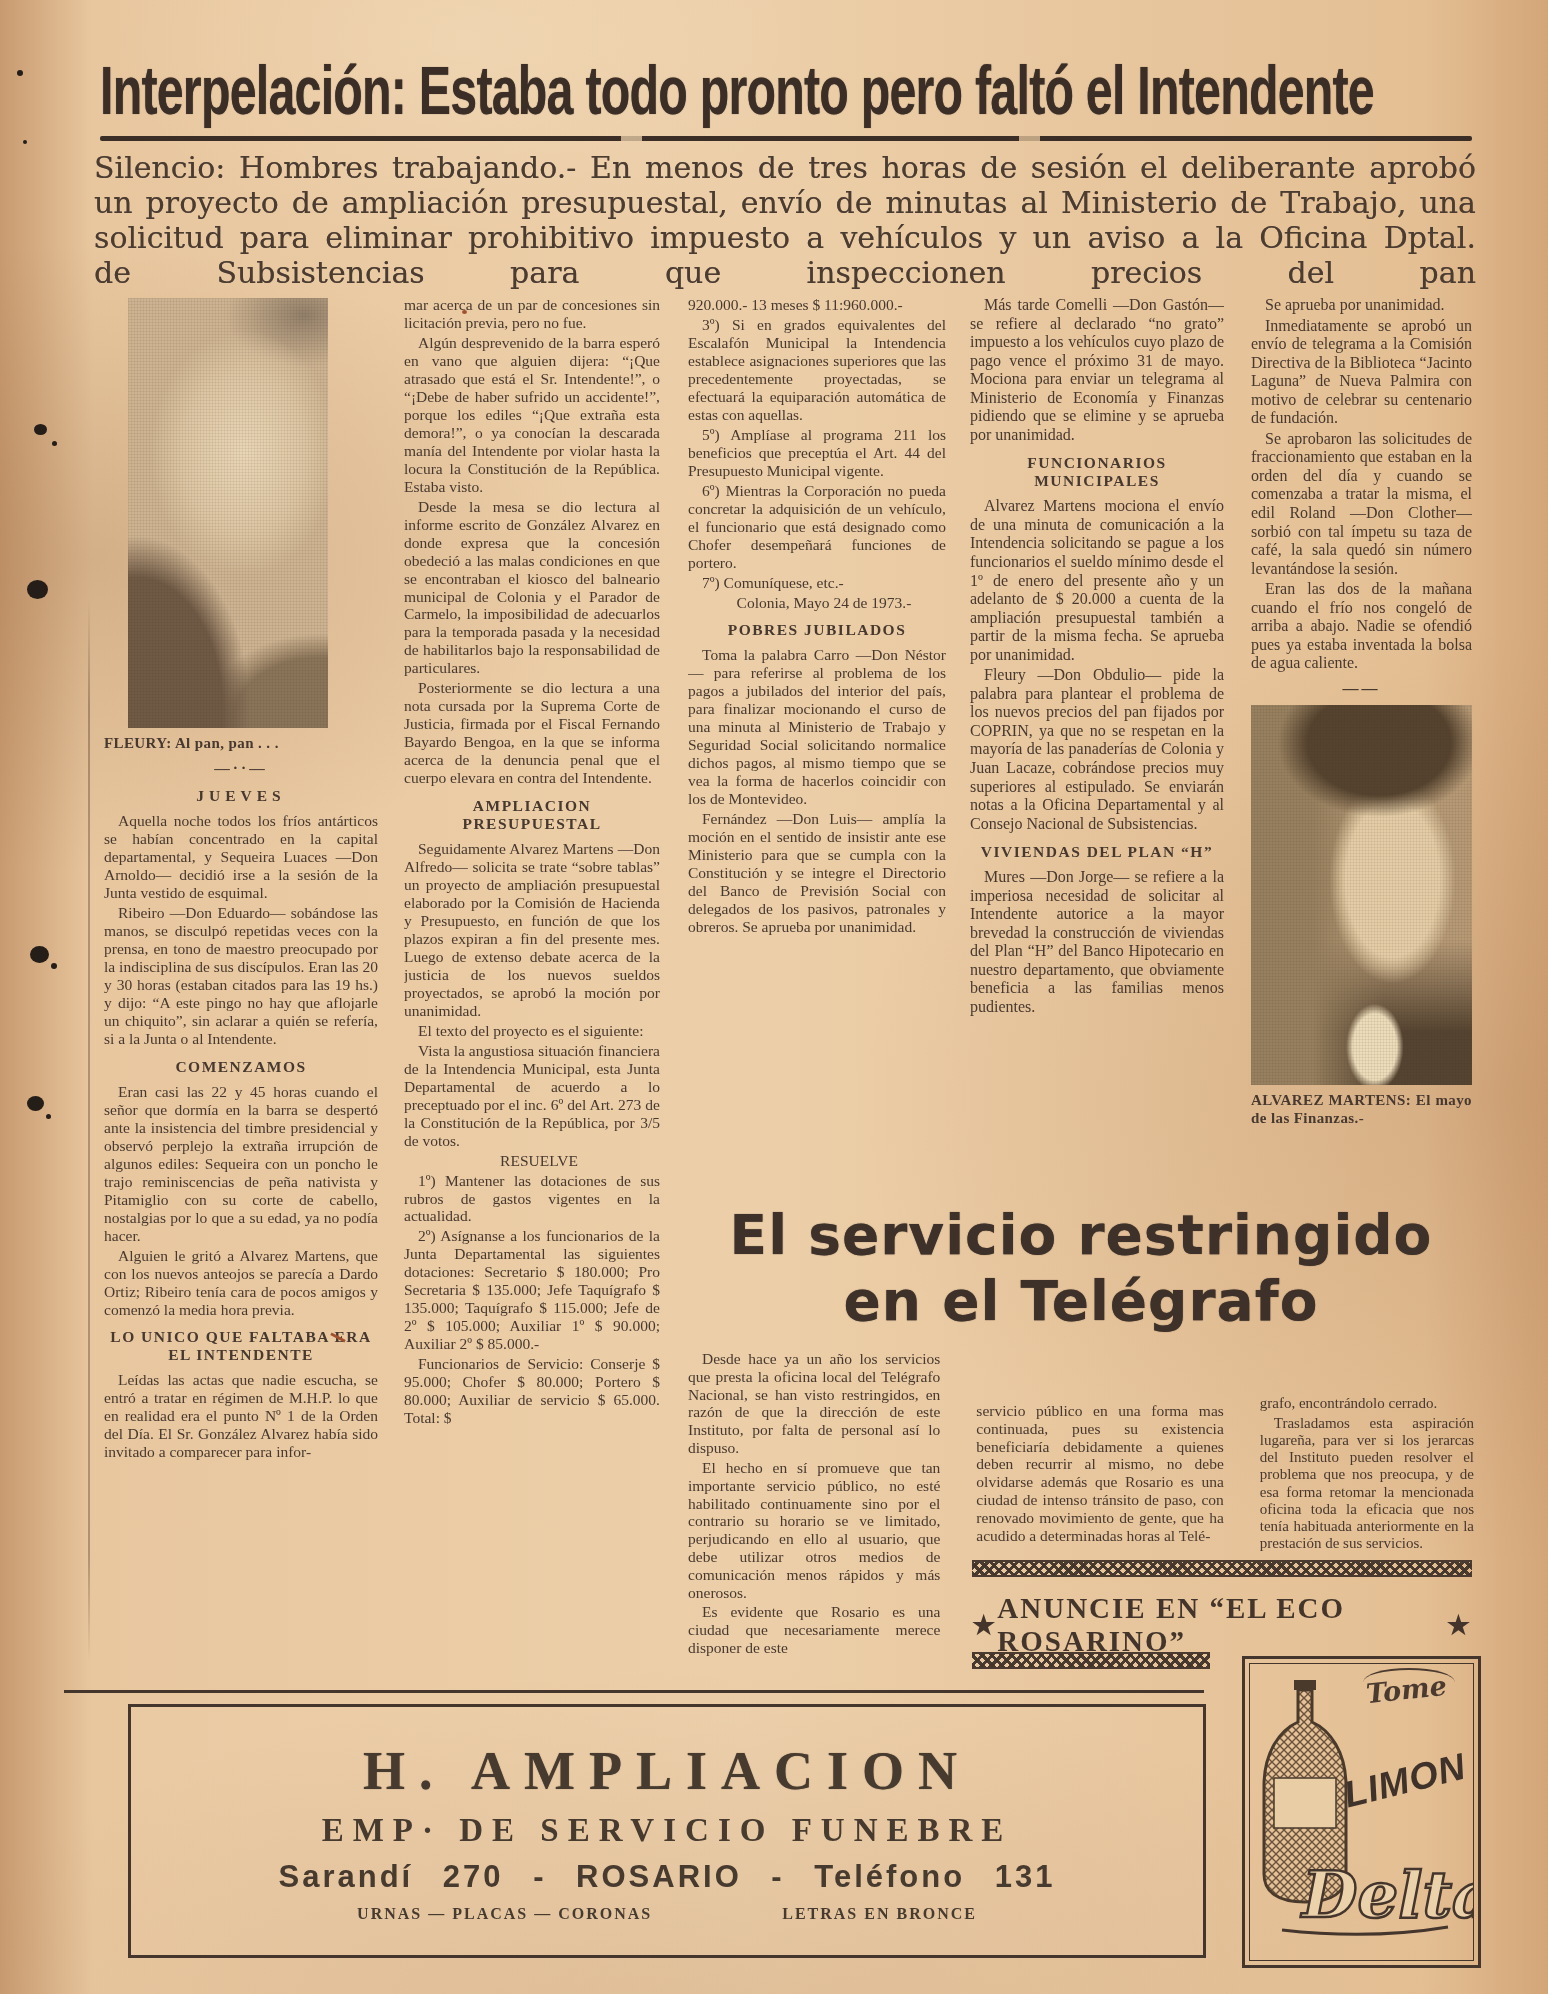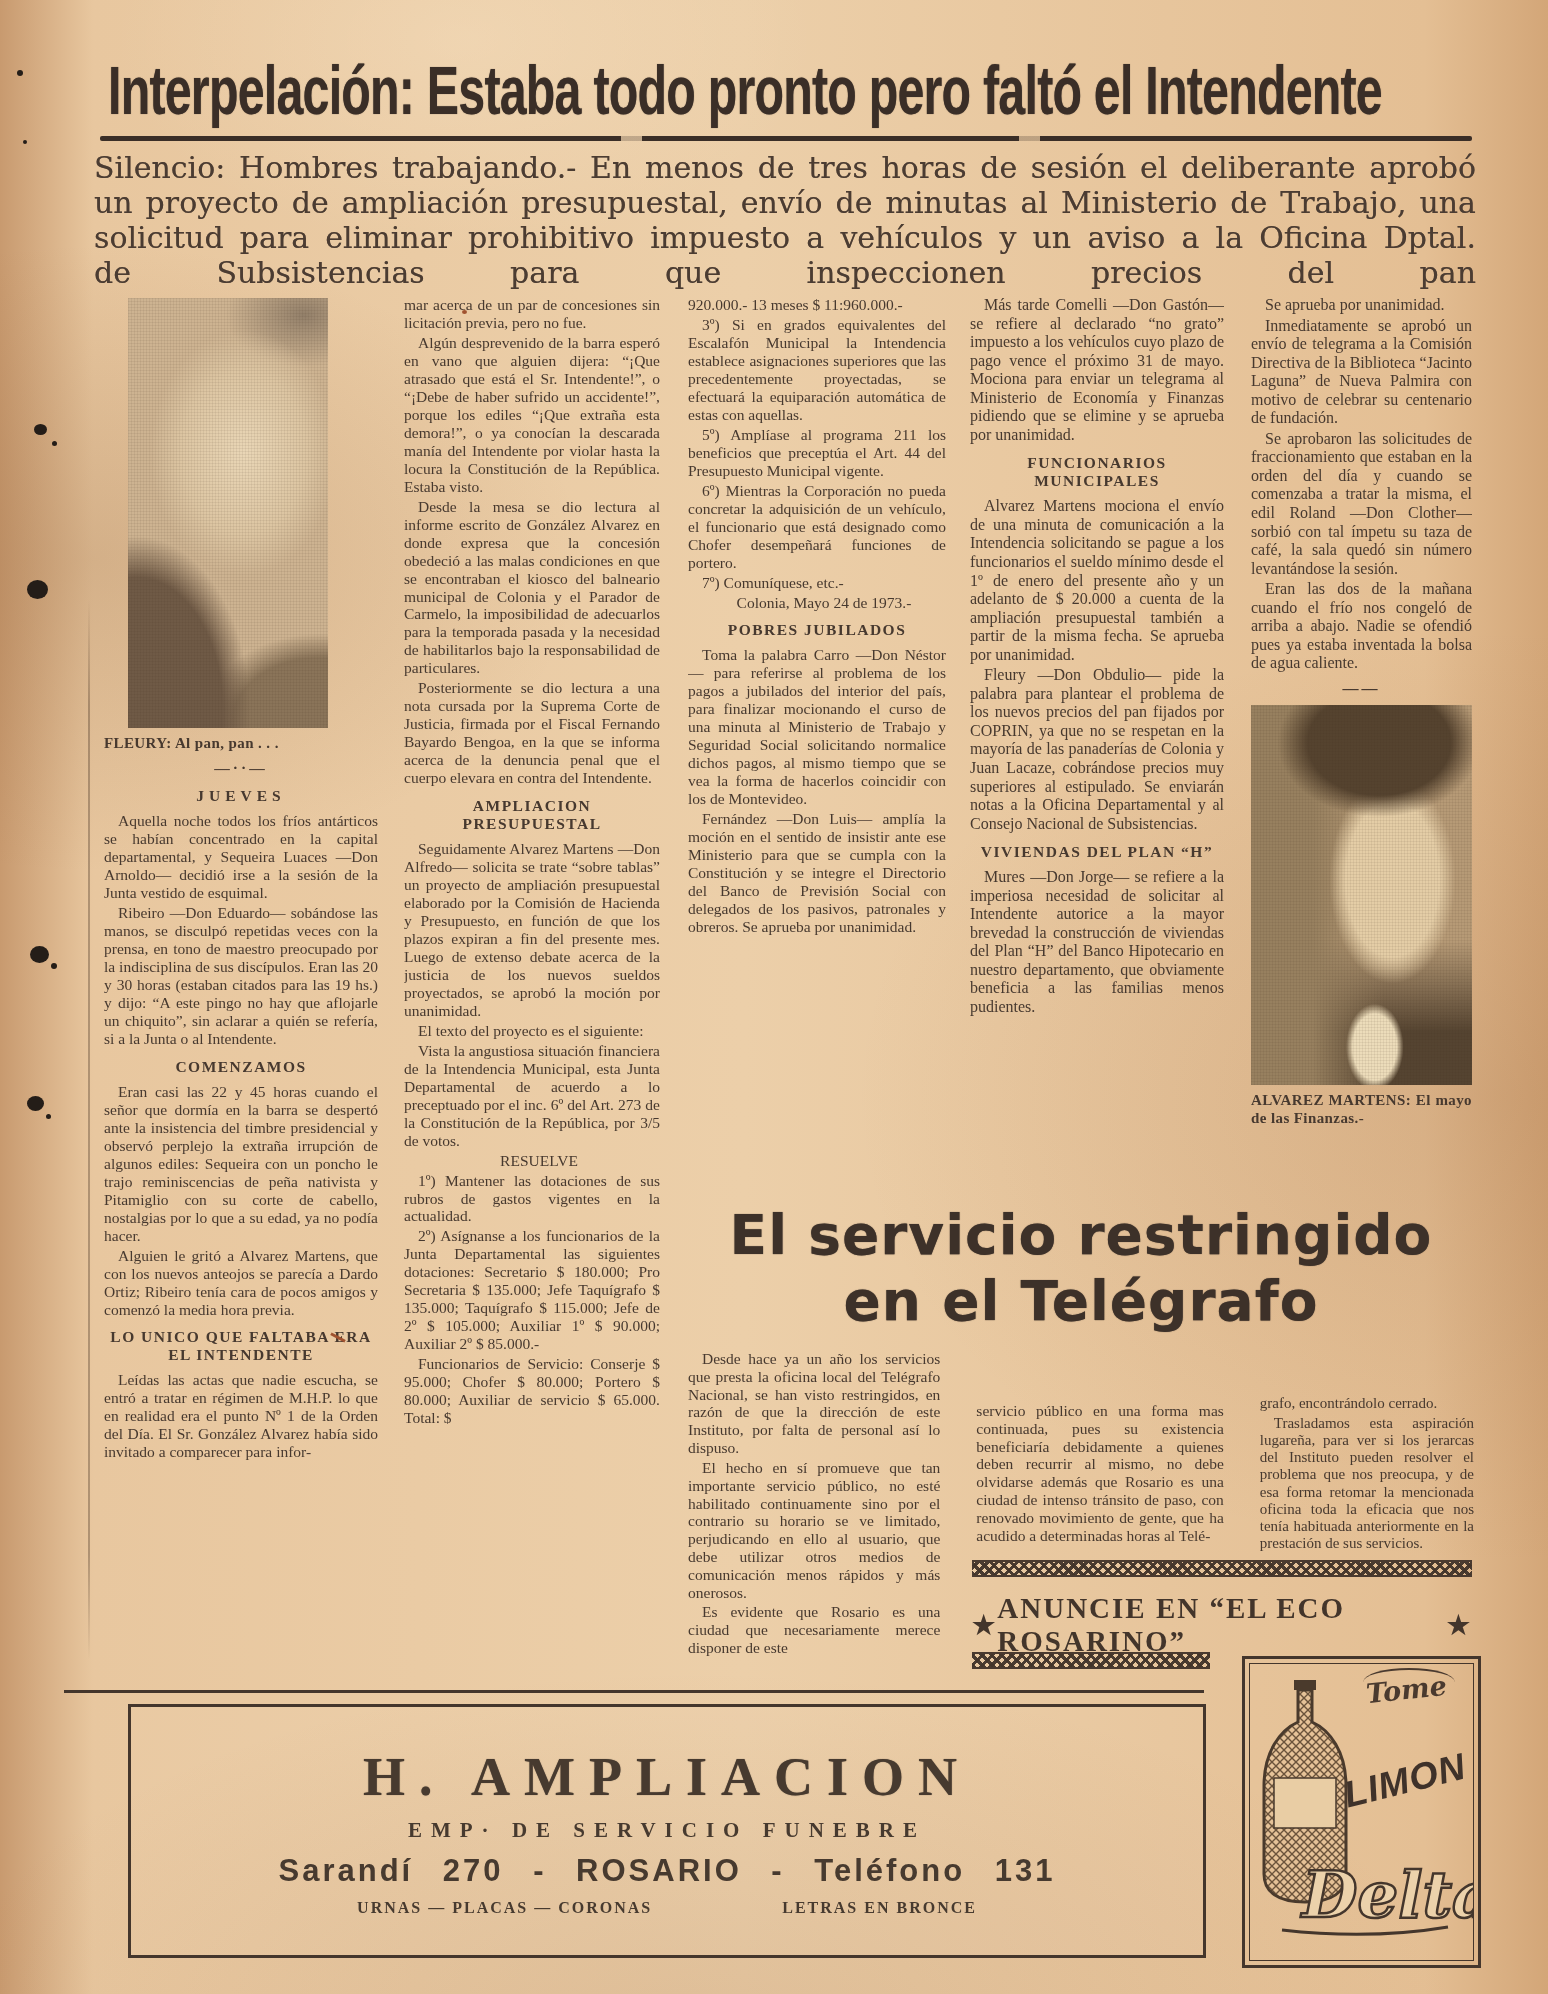--- a/index.html
+++ b/index.html
@@ -7,21 +7,21 @@
     position:relative;width:1548px;height:1994px;overflow:hidden;
     background:
       radial-gradient(700px 450px at 6% 28%, rgba(130,82,44,.20), transparent 70%),
       radial-gradient(900px 650px at 97% 55%, rgba(150,95,55,.18), transparent 72%),
       radial-gradient(1100px 520px at 45% 102%, rgba(140,88,48,.14), transparent 70%),
       radial-gradient(500px 300px at 30% 2%, rgba(255,240,215,.25), transparent 70%),
       linear-gradient(90deg,#c89a6f 0,#e8c79f 6%,#eccfa9 48%,#e4bf94 92%,#d3a678 100%);
     font-family:"Liberation Serif", serif;color:#47392f;
   }
   
-  .headline-wrap{position:absolute;left:100px;top:50px;width:1380px;height:84px;overflow:visible;margin-left:8px;}
+  .headline-wrap{position:absolute;left:100px;top:50px;width:1380px;height:84px;overflow:visible;}
   .headline-inner{display:inline-block;white-space:nowrap;font-family:"Liberation Sans",sans-serif;
     font-weight:700;font-size:62px;letter-spacing:-1px;color:#3a2e27;
     transform:scale(0.78,1.12);transform-origin:0 0;text-shadow:0 0 1px rgba(58,46,39,.7);}
   .headline-rule{position:absolute;left:100px;top:136px;width:1372px;height:5px;
     background:linear-gradient(90deg,#3a2e27 0 38%,rgba(58,46,39,.25) 38% 39.5%,#3a2e27 39.5% 67%,rgba(58,46,39,.25) 67% 68.5%,#3a2e27 68.5% 100%);border-radius:2px;}
   .lede{position:absolute;left:94px;top:150px;width:1382px;
     font-family:"DejaVu Serif",serif;font-size:30px;line-height:1.17;color:#4b3c32;
     text-align:justify;text-align-last:justify;word-spacing:3px;text-shadow:0 0 .5px rgba(75,60,50,.6);}
   
   .col{position:absolute;top:296px;font-size:15.5px;line-height:1.16;text-align:justify;overflow:hidden;}
@@ -73,21 +73,21 @@
   #orn2{left:972px;top:1652px;width:238px;}
   .anuncie{position:absolute;left:972px;top:1592px;width:500px;display:flex;align-items:center;
     justify-content:space-between;font-weight:700;font-size:29px;letter-spacing:2px;color:#43352b;}
   .anuncie .star{font-size:26px;}
   
   .rule-above-ad{position:absolute;left:64px;top:1690px;width:1140px;height:3px;background:#44362c;}
   .charbonnier{position:absolute;left:128px;top:1704px;width:1072px;height:248px;
     border:3px solid #44362c;display:flex;flex-direction:column;align-items:center;justify-content:center;
     gap:10px;background:rgba(255,240,215,.06);}
   .charb-name{font-family:"Liberation Serif",serif;font-weight:700;font-size:54px;letter-spacing:14px;color:#473a2f;text-shadow:0 0 1px rgba(71,58,47,.7);}
-  .charb-line2{font-weight:700;font-size:21px;letter-spacing:9px;color:#473a2f;}
+  .charb-line2{font-weight:700;font-size:33px;letter-spacing:9px;color:#473a2f;}
   .charb-line3{font-family:"Liberation Sans",sans-serif;font-weight:700;font-size:31px;letter-spacing:3px;word-spacing:18px;color:#473a2f;}
   .charb-line4{display:flex;gap:130px;font-weight:700;font-size:16px;letter-spacing:2px;color:#473a2f;}
   
   .delta{position:absolute;left:1242px;top:1656px;width:233px;height:306px;border:3px solid #44362c;}
   .delta-inner{position:absolute;inset:4px;border:1px solid #44362c;overflow:hidden;}
   .tome{position:absolute;top:10px;right:26px;font-family:"DejaVu Serif",serif;font-style:italic;
     font-weight:700;font-size:27px;transform:rotate(-6deg);color:#4a3a2f;}
   .tome-flourish{position:absolute;top:4px;right:18px;width:92px;height:12px;
     border-top:2px solid #4a3a2f;border-radius:50% 50% 0 0/100% 100% 0 0;}
   .limon{position:absolute;top:96px;right:6px;font-family:"Liberation Sans",sans-serif;font-weight:700;

